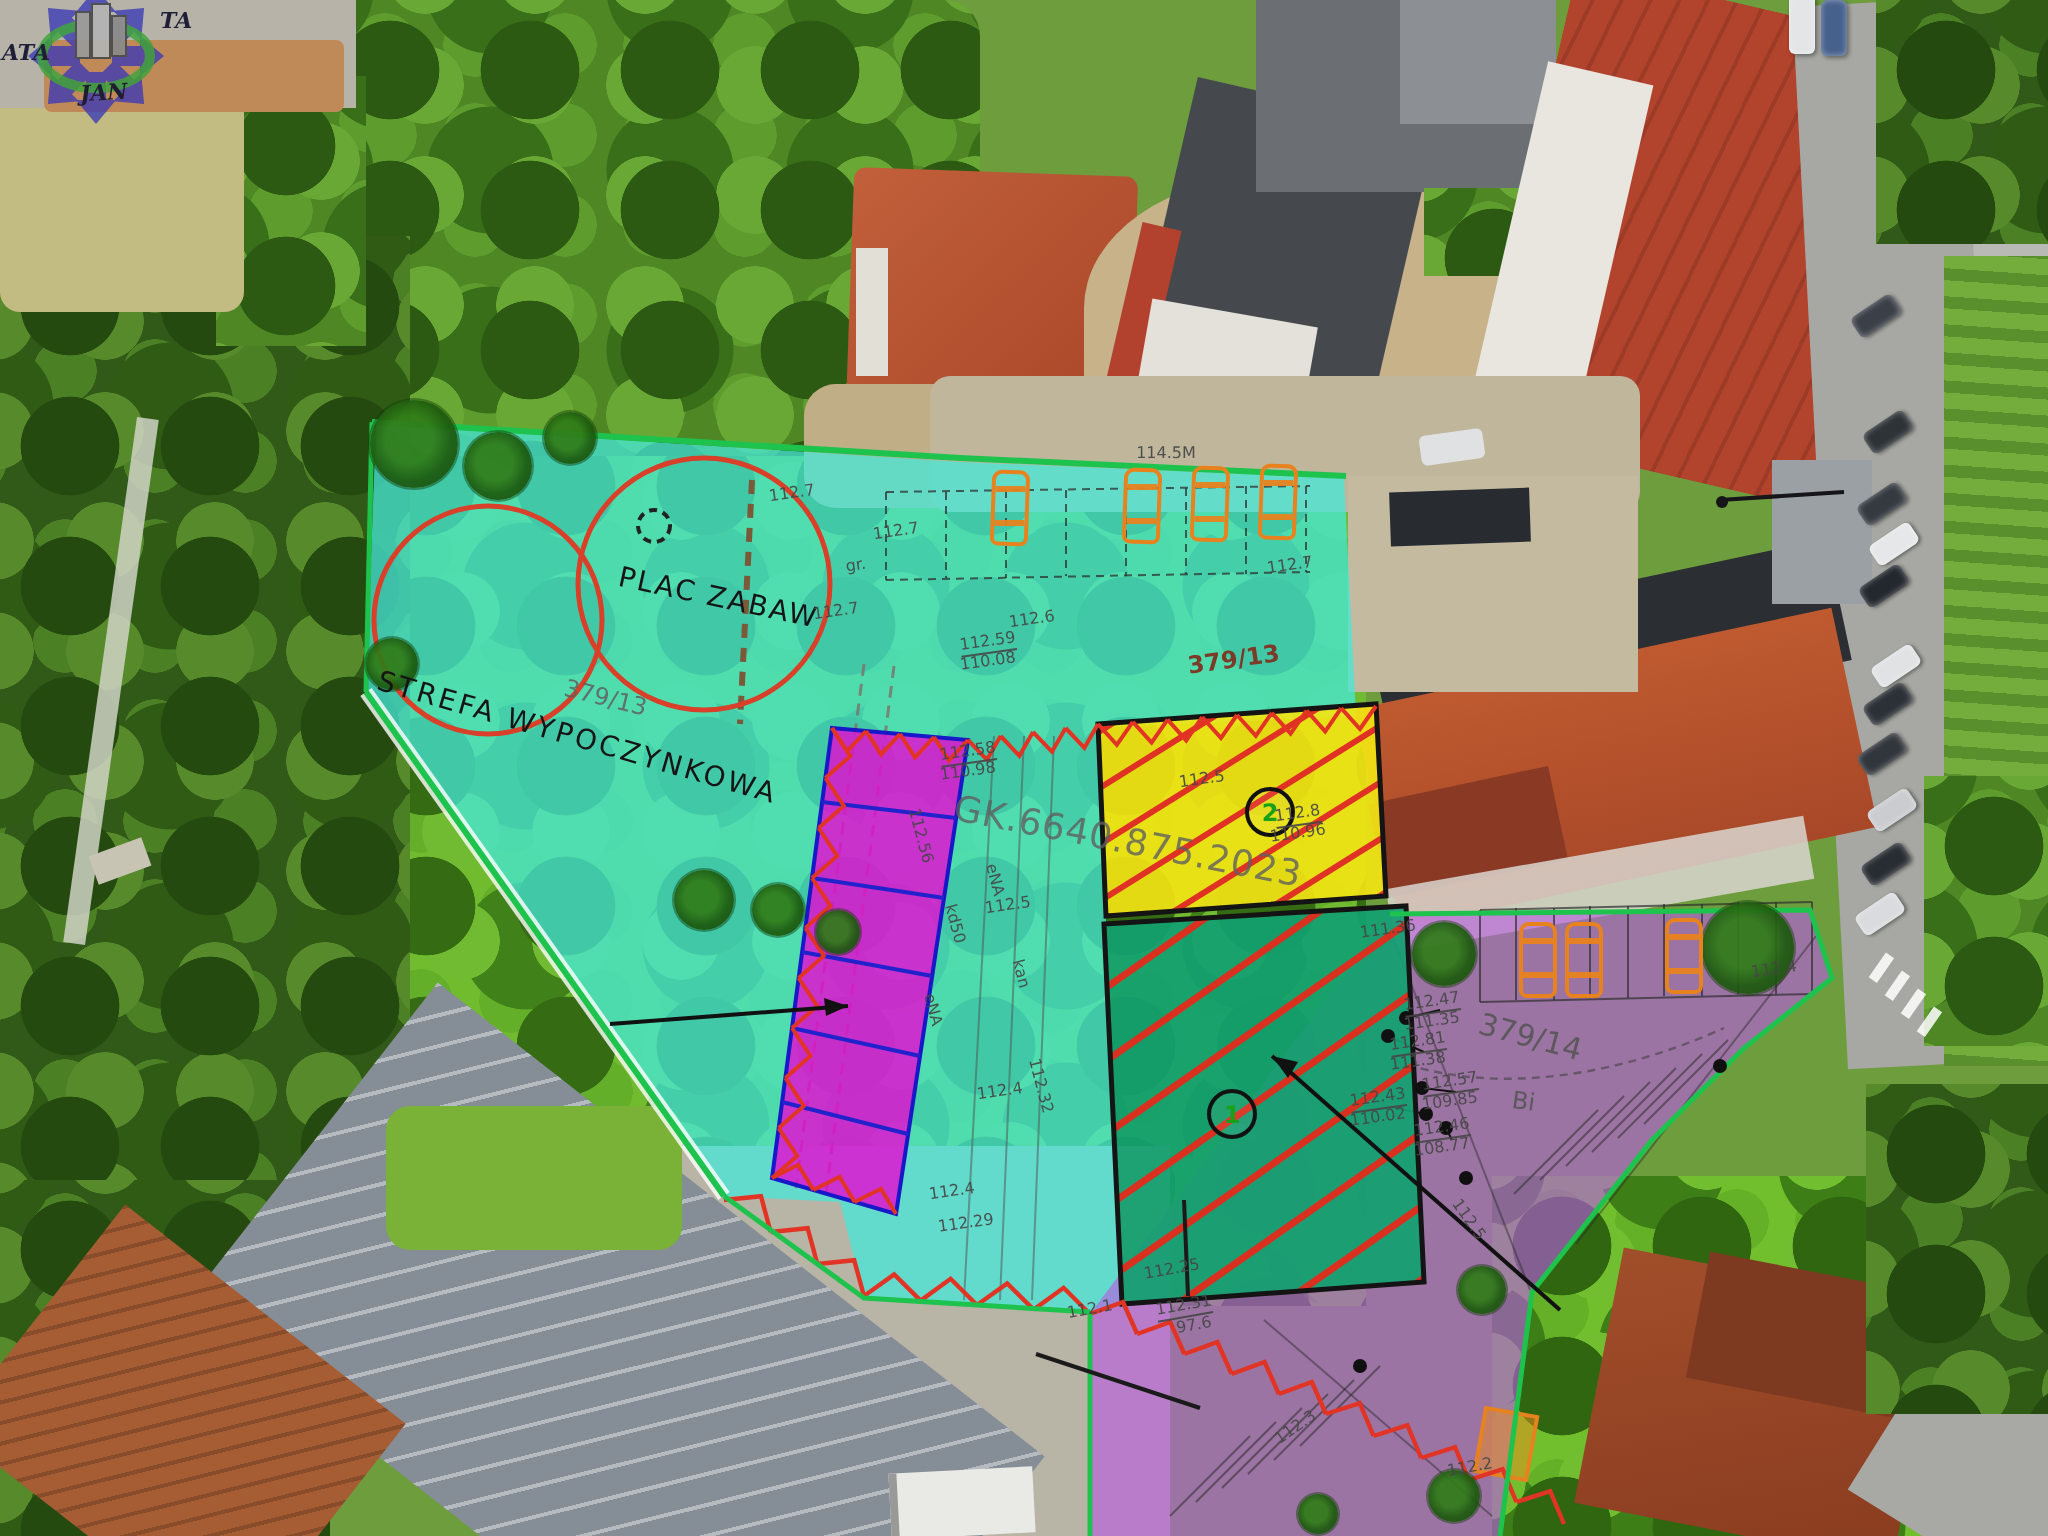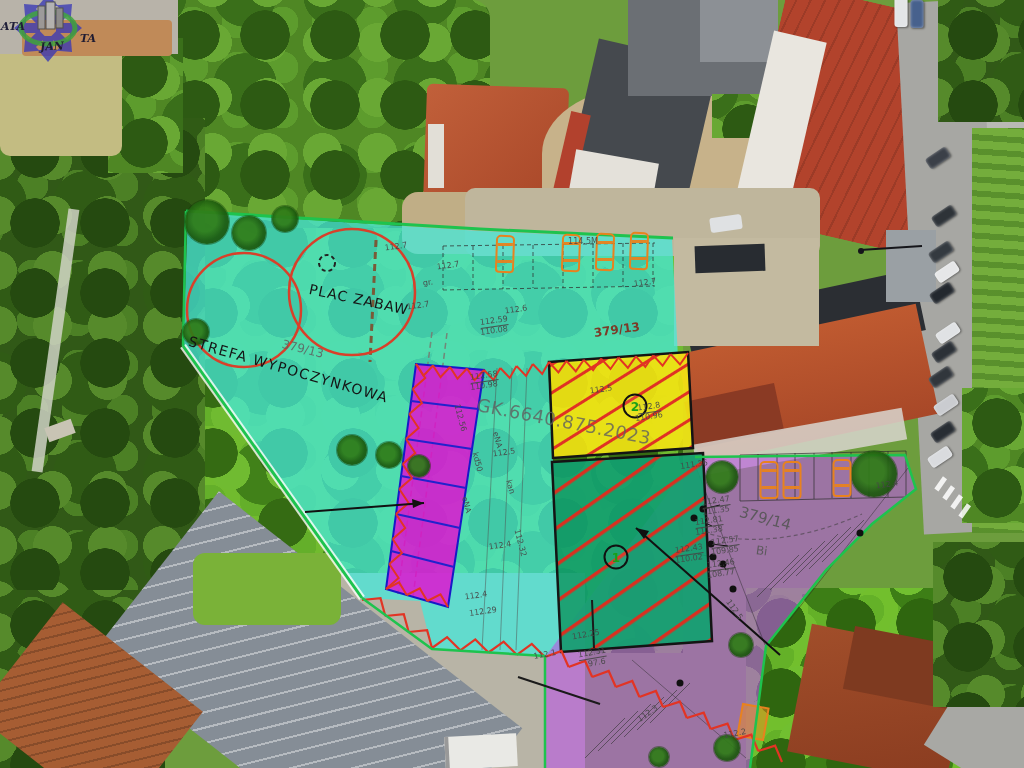--- a/index.html
+++ b/index.html
@@ -290,21 +290,21 @@
   <div>
 
   <span class="ann" style="position: absolute; left: 396px; top: 247px; transform: translate(-50%, -50%) rotate(-8deg);">112.7</span>
       <span class="ann" style="position: absolute; left: 448px; top: 266px; transform: translate(-50%, -50%) rotate(-8deg);">112.7</span>
       <span class="ann" style="position: absolute; left: 428px; top: 283px; transform: translate(-50%, -50%) rotate(-8deg);">gr.</span>
       <span class="ann" style="position: absolute; left: 418px; top: 306px; transform: translate(-50%, -50%) rotate(-8deg);">112.7</span>
       <span class="ann" style="position: absolute; left: 645px; top: 283px; transform: translate(-50%, -50%) rotate(-8deg);">112.7</span>
       <span class="ann" style="position: absolute; left: 516px; top: 310px; transform: translate(-50%, -50%) rotate(-8deg);">112.6</span>
       <span class="ann u" style="position: absolute; left: 494px; top: 322px; transform: translate(-50%, -50%) rotate(-8deg);">112.59</span>
       <span class="ann" style="position: absolute; left: 494px; top: 331px; transform: translate(-50%, -50%) rotate(-8deg);">110.08</span>
-      <span class="ann" style="position: absolute; left: 583px; top: 242px; transform: translate(-50%, -50%);">114.5M</span>
+      <span class="ann" style="position: absolute; left: 583px; top: 227px; transform: translate(-50%, -50%);">114.5M</span>
       <span class="ann u" style="position: absolute; left: 484px; top: 377px; transform: translate(-50%, -50%) rotate(-8deg);">112.58</span>
       <span class="ann" style="position: absolute; left: 484px; top: 386px; transform: translate(-50%, -50%) rotate(-8deg);">110.98</span>
       <span class="ann" style="position: absolute; left: 460px; top: 418px; transform: translate(-50%, -50%) rotate(75deg);">112.56</span>
       <span class="ann" style="position: absolute; left: 497px; top: 440px; transform: translate(-50%, -50%) rotate(75deg);">eNA</span>
       <span class="ann" style="position: absolute; left: 477px; top: 462px; transform: translate(-50%, -50%) rotate(75deg);">kd50</span>
       <span class="ann" style="position: absolute; left: 510px; top: 487px; transform: translate(-50%, -50%) rotate(75deg);">kan</span>
       <span class="ann" style="position: absolute; left: 466px; top: 505px; transform: translate(-50%, -50%) rotate(75deg);">eNA</span>
       <span class="ann" style="position: absolute; left: 504px; top: 453px; transform: translate(-50%, -50%) rotate(-8deg);">112.5</span>
       <span class="ann" style="position: absolute; left: 500px; top: 546px; transform: translate(-50%, -50%) rotate(-8deg);">112.4</span>
       <span class="ann" style="position: absolute; left: 520px; top: 543px; transform: translate(-50%, -50%) rotate(75deg);">112.32</span>
@@ -350,17 +350,17 @@
         <use href="#wmarrow" transform="translate(48,28) rotate(315)"></use>
       </g>
       <ellipse cx="48" cy="28" rx="27" ry="16" fill="none" stroke="#37a437" stroke-width="5" opacity=".85"></ellipse>
       <g stroke="#4a4a4a" stroke-width="1">
         <rect x="38" y="6" width="7" height="23" fill="#9a9a9a"></rect>
         <rect x="46" y="2" width="9" height="27" fill="#b4b4b4"></rect>
         <rect x="56" y="8" width="7" height="20" fill="#8a8a8a"></rect>
       </g>
     </svg>
     <div class="wmtxt" style="left:1px;top:20px;">ATA</div>
-    <div class="wmtxt" style="left:80px;top:32px;">TA</div>
+    <div class="wmtxt" style="left:80px;top:4px;">TA</div>
     <div class="wmtxt" style="left:40px;top:40px;transform:rotate(-3deg);">JAN</div>
   </div>
 
 </div>
 
 </body></html>

